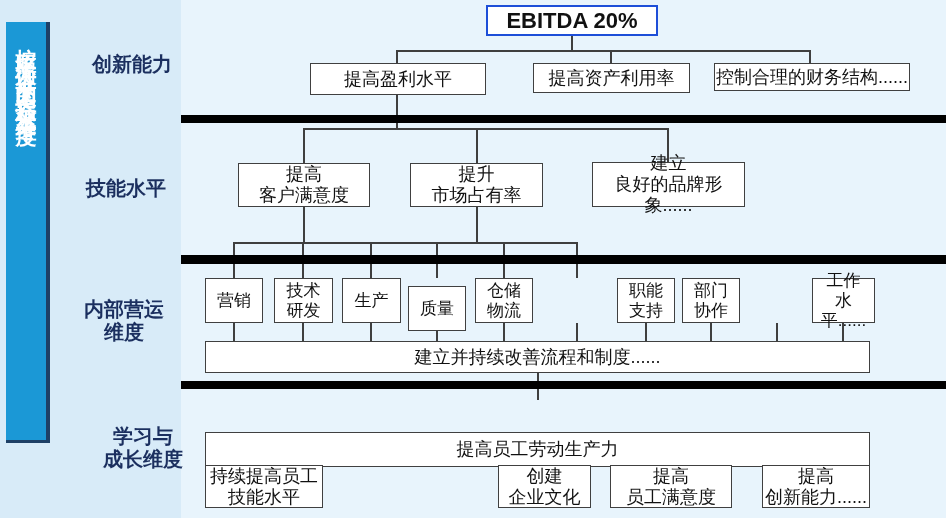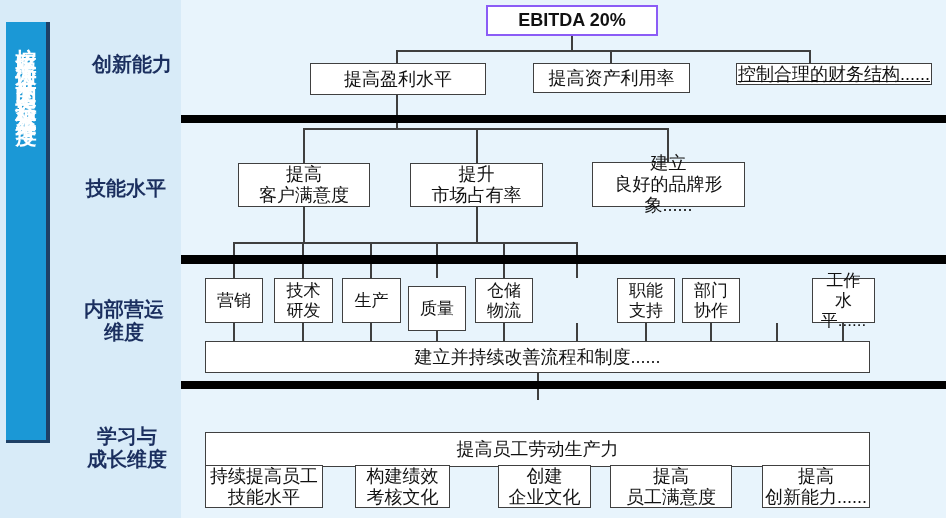--- a/index.html
+++ b/index.html
@@ -15,21 +15,21 @@
   .banner-text{writing-mode:vertical-rl;text-orientation:upright;
           color:#ffffff;font-weight:bold;font-size:21px;letter-spacing:5px;padding-top:10px;}
 
   .sec-label{position:absolute;width:130px;color:#1b2f5f;font-weight:bold;font-size:20px;
           line-height:23px;text-align:center;white-space:pre-line;z-index:4;}
 
   .node{position:absolute;background:#ffffff;border:1.5px solid #404040;
           display:flex;align-items:center;justify-content:center;text-align:center;
           color:#111111;font-size:18px;line-height:21px;white-space:pre-line;z-index:5;box-sizing:border-box;}
   .node.small{font-size:17px;line-height:20px;}
-  .node.root{border:2px solid #8b5cf6;font-weight:bold;font-size:18px;}
+  .node.root{border:2px solid #1d4ed8;font-weight:bold;font-size:22px;}
 
   .hline{position:absolute;height:2px;background:#3f3f3f;z-index:3;}
   .vline{position:absolute;width:2px;background:#3f3f3f;z-index:3;}
 </style>
 </head>
 <body>
 
 <div id="canvas">
 
   <div class="panel" style="top:0;height:115px;"></div>
@@ -42,21 +42,21 @@
   <div class="divider" style="top:381px;height:8px;"></div>
 
   <div class="banner">
     <span class="banner-text">按照平衡计分卡的四大指标分类维度</span>
   </div>
 
   <div class="sec-label" style="left:67px;top:53px;">创新能力</div>
   <div class="sec-label" style="left:61px;top:177px;">技能水平</div>
   <div class="sec-label" style="left:59px;top:298px;">内部营运
 维度</div>
-  <div class="sec-label" style="left:62px;top:425px;">学习与
+  <div class="sec-label" style="left:78px;top:425px;">学习与
 成长维度</div>
 
   <div class="vline" style="left:571px;top:36px;height:14px;"></div>
   <div class="hline" style="left:396px;top:50px;width:415px;"></div>
   <div class="vline" style="left:396px;top:50px;height:13px;"></div>
   <div class="vline" style="left:610px;top:50px;height:13px;"></div>
   <div class="vline" style="left:809px;top:50px;height:13px;"></div>
   <div class="vline" style="left:396px;top:95px;height:33px;"></div>
 
   <div class="hline" style="left:303px;top:128px;width:366px;"></div>
@@ -89,21 +89,21 @@
   <div class="hline" style="left:263px;top:450px;width:554px;"></div>
   <div class="vline" style="left:263px;top:450px;height:15px;"></div>
   <div class="vline" style="left:401px;top:450px;height:15px;"></div>
   <div class="vline" style="left:528px;top:450px;height:15px;"></div>
   <div class="vline" style="left:670px;top:450px;height:15px;"></div>
   <div class="vline" style="left:815px;top:450px;height:15px;"></div>
 
   <div class="node root" style="left:486px;top:5px;width:172px;height:31px;">EBITDA 20%</div>
   <div class="node" style="left:310px;top:63px;width:176px;height:32px;">提高盈利水平</div>
   <div class="node" style="left:533px;top:63px;width:157px;height:30px;">提高资产利用率</div>
-  <div class="node" style="left:736px;top:63px;width:196px;height:22px;text-decoration:underline;">控制合理的财务结构......</div>
+  <div class="node" style="left:714px;top:63px;width:196px;height:28px;">控制合理的财务结构......</div>
 
   <div class="node" style="left:238px;top:163px;width:132px;height:44px;">提高
 客户满意度</div>
   <div class="node" style="left:410px;top:163px;width:133px;height:44px;">提升
 市场占有率</div>
   <div class="node" style="left:592px;top:162px;width:153px;height:45px;">建立
 良好的品牌形象......</div>
 
   <div class="node small" style="left:205px;top:278px;width:58px;height:45px;">营销</div>
   <div class="node small" style="left:274px;top:278px;width:59px;height:45px;">技术
@@ -116,22 +116,20 @@
 支持</div>
   <div class="node small" style="left:682px;top:278px;width:58px;height:45px;">部门
 协作</div>
   <div class="node small" style="left:812px;top:278px;width:63px;height:45px;">工作
 水平......</div>
   <div class="node" style="left:205px;top:341px;width:665px;height:32px;">建立并持续改善流程和制度......</div>
 
   <div class="node" style="left:205px;top:400px;width:665px;height:35px;margin-top:32px;">提高员工劳动生产力</div>
   <div class="node" style="left:205px;top:465px;width:118px;height:43px;">持续提高员工
 技能水平</div>
-  <div class="node" style="left:355px;top:465px;width:95px;height:43px;">构建绩效
-考核文化</div>
   <div class="node" style="left:498px;top:465px;width:93px;height:43px;">创建
 企业文化</div>
   <div class="node" style="left:610px;top:465px;width:122px;height:43px;">提高
 员工满意度</div>
   <div class="node" style="left:762px;top:465px;width:108px;height:43px;">提高
 创新能力......</div>
 
 </div>
 
 </body></html>

